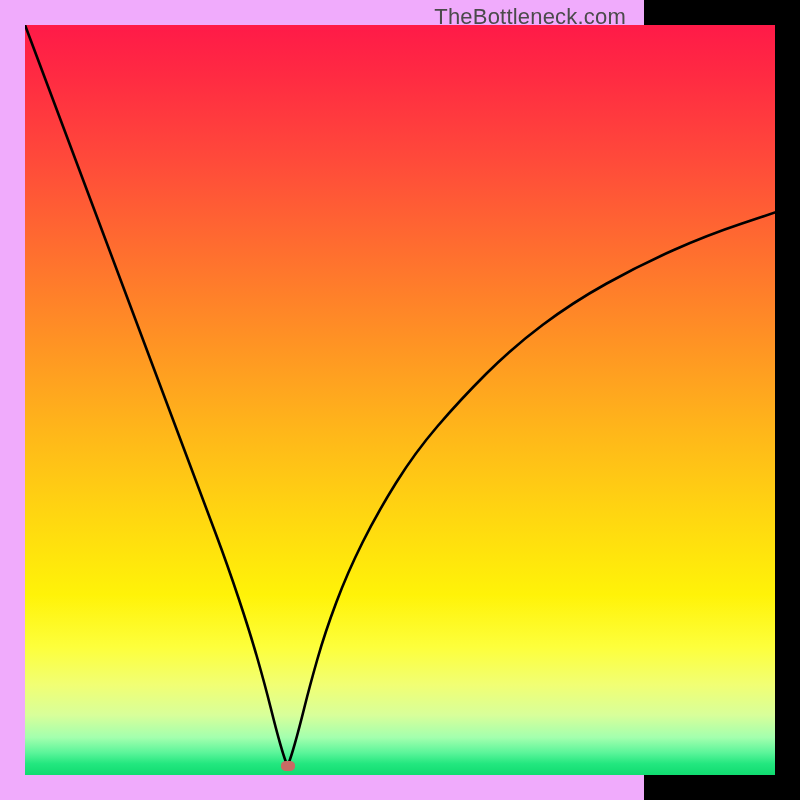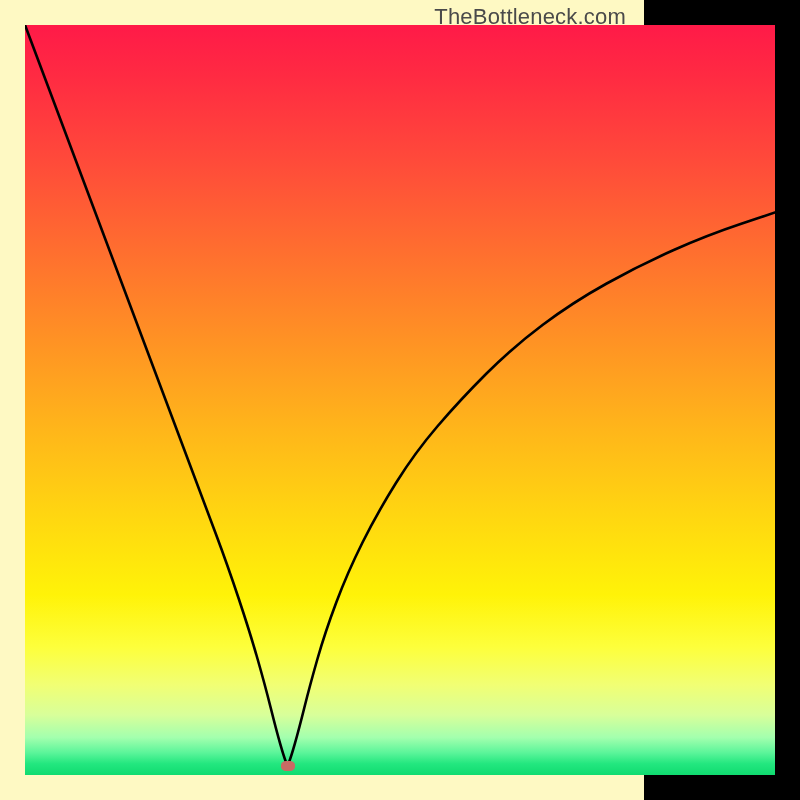--- a/index.html
+++ b/index.html
@@ -8,21 +8,21 @@
     width: 800px;
     height: 800px;
     background: #000;
     overflow: hidden;
     font-family: Arial, Helvetica, sans-serif;
   }
   .stage {
     position: relative;
     width: 644px;
     height: 800px;
-    background: #fef9c3;
+    background: #f0abfc;
   }
   .watermark {
     position: absolute;
     top: 4px;
     right: 18px;
     color: #4a4a4a;
     font-size: 22px;
     letter-spacing: 0.2px;
     font-weight: 400;
     z-index: 20;

